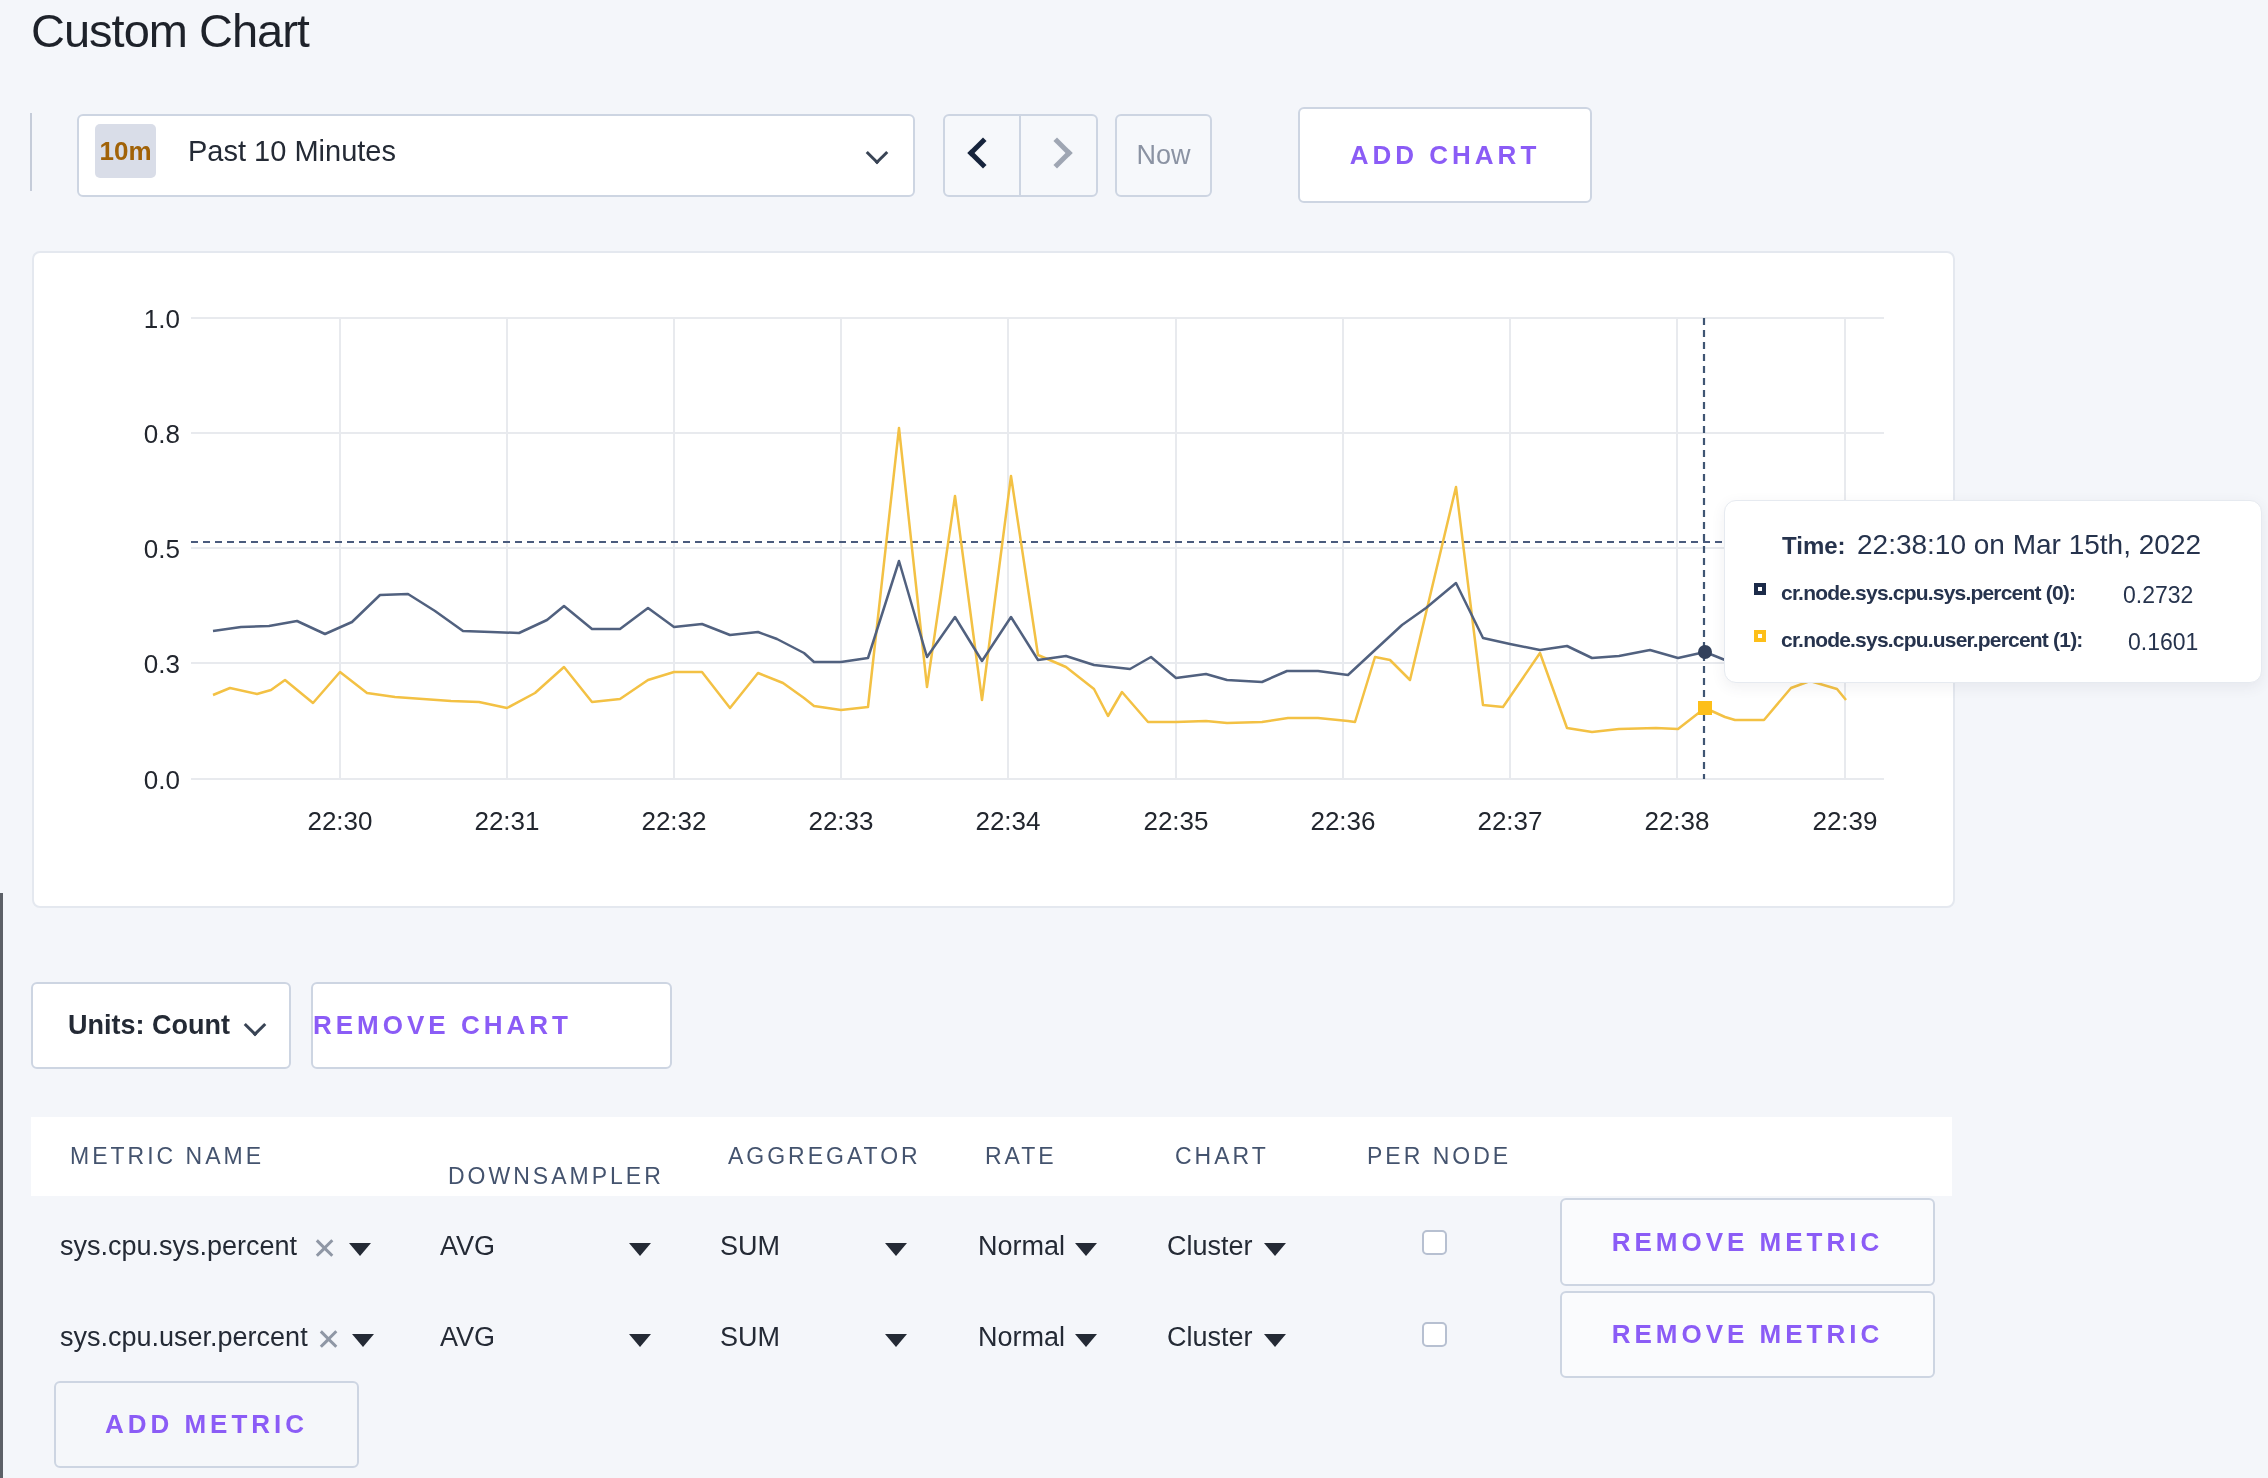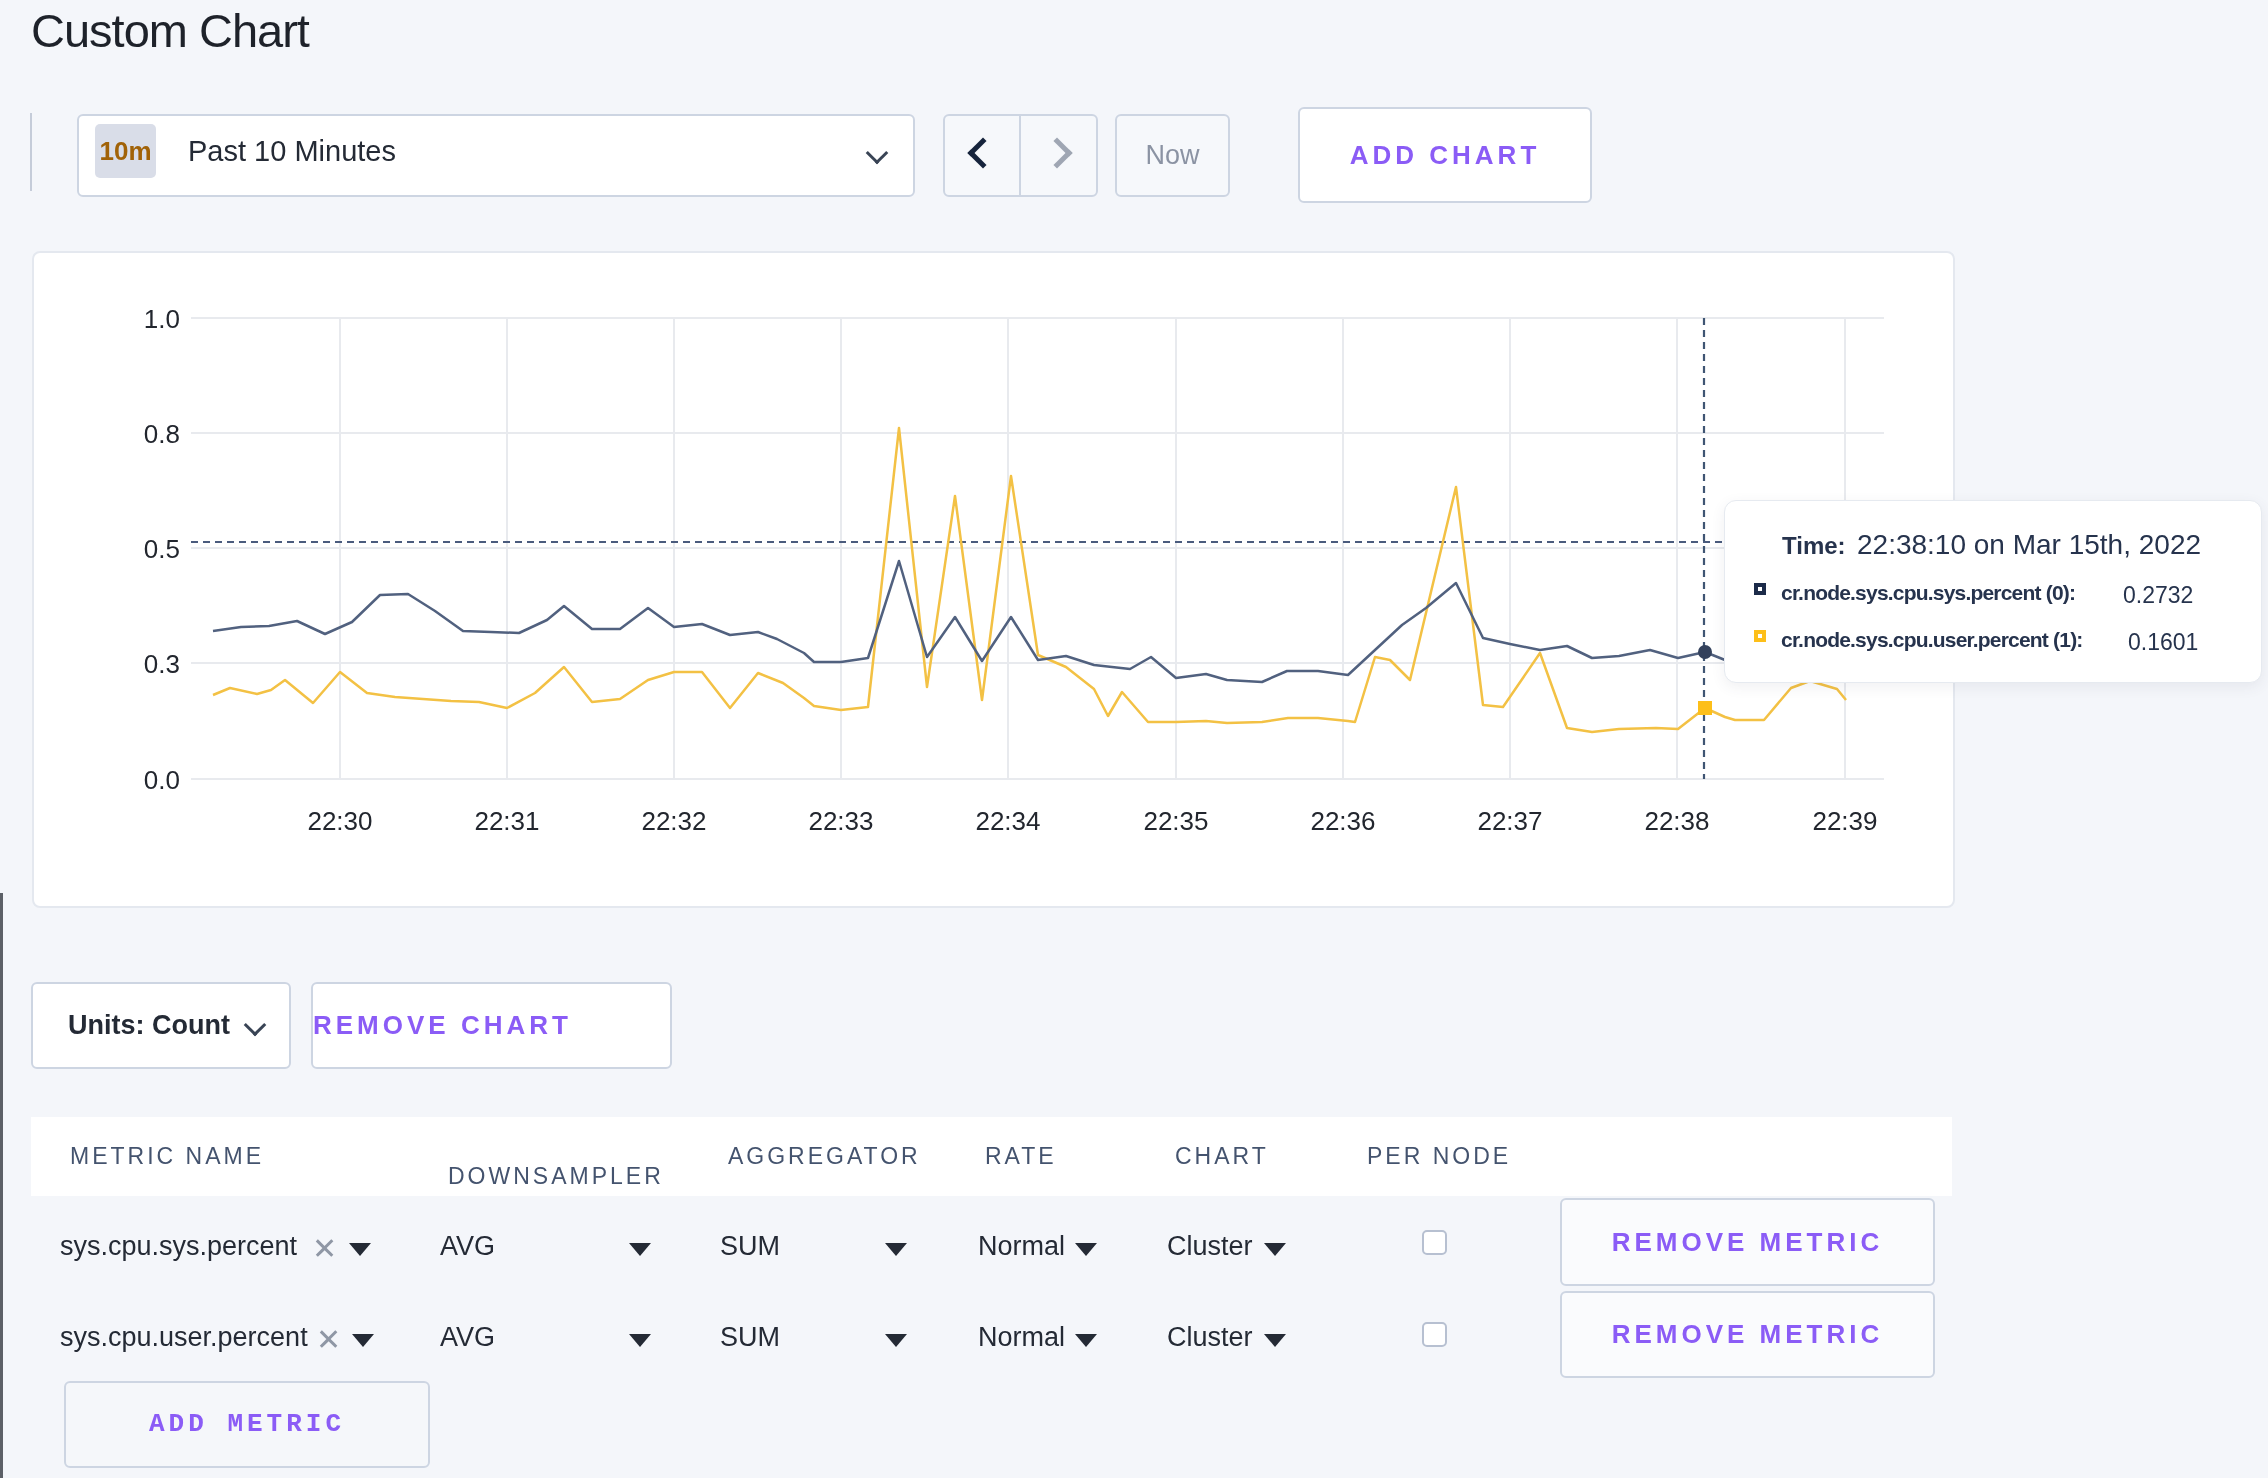--- a/index.html
+++ b/index.html
@@ -21,21 +21,21 @@
   <div class="abs btn" style="left:77px; top:114px; width:838px; height:83px;"></div>
   <div class="abs" style="left:95px; top:124px; width:61px; height:54px; background:#d9dde8; border-radius:5px; text-align:center; line-height:54px; font-size:26px; font-weight:700; color:#a16207;">10m</div>
   <div class="abs" style="left:188px; top:135px; font-size:29px; color:#242a35;">Past 10 Minutes</div>
   <div class="abs chev" style="left:869px; top:145px;"></div>
 
   <div class="abs btn" style="left:943px; top:114px; width:155px; height:83px; background:#f6f8fb;"></div>
   <div class="abs" style="left:1019px; top:116px; width:2px; height:79px; background:#cdd5e2;"></div>
   <div class="abs" style="left:972px; top:142px; width:22px; height:22px; border-left:5px solid #16243c; border-bottom:5px solid #16243c; transform:rotate(45deg);"></div>
   <div class="abs" style="left:1046px; top:142px; width:22px; height:22px; border-right:5px solid #9fa6b3; border-top:5px solid #9fa6b3; transform:rotate(45deg);"></div>
 
-  <div class="abs btn" style="left:1115px; top:114px; width:115px; height:83px; text-align:center; line-height:79px; font-size:27px; color:#8b93a3; background:#f6f8fb;">Now</div>
+  <div class="abs btn" style="left:1115px; top:114px; width:97px; height:83px; text-align:center; line-height:79px; font-size:27px; color:#8b93a3; background:#f6f8fb;">Now</div>
   <div class="abs btn bluetxt" style="left:1298px; top:107px; width:294px; height:96px; text-align:center; line-height:92px;">ADD CHART</div>
 
   <div class="abs" style="left:32px; top:251px; width:1923px; height:657px; background:#fff; border:2px solid #e4e8ef; border-radius:8px;"></div>
   <svg class="abs" style="left:32px; top:251px;" width="1923" height="657" viewBox="32 251 1923 657" fill="none">
 
     <g stroke="#e8eaee" stroke-width="2">
       <line x1="191" y1="318" x2="1884" y2="318"></line>
       <line x1="191" y1="433" x2="1884" y2="433"></line>
       <line x1="191" y1="548" x2="1884" y2="548"></line>
       <line x1="191" y1="663" x2="1884" y2="663"></line>
@@ -148,13 +148,13 @@
     <span class="abs" style="left:720px;">SUM</span>
     <span class="abs caret" style="left:885px; top:12px;"></span>
     <span class="abs" style="left:978px;">Normal</span>
     <span class="abs caret" style="left:1075px; top:12px;"></span>
     <span class="abs" style="left:1167px;">Cluster</span>
     <span class="abs caret" style="left:1264px; top:12px;"></span>
   </div>
   <div class="abs" style="left:1422px; top:1322px; width:25px; height:25px; border:2px solid #b7c0d1; border-radius:5px; background:#fff;"></div>
   <div class="abs btn bluetxt" style="left:1560px; top:1291px; width:375px; height:87px; text-align:center; line-height:83px; background:#fafbfd;">REMOVE METRIC</div>
 
-  <div class="abs btn bluetxt" style="left:64px; top:1381px; width:366px; height:87px; text-align:center; line-height:83px; background:#f5f7fa;font-family:Liberation Mono, monospace;">ADD METRIC</div>
+  <div class="abs btn bluetxt" style="left:54px; top:1381px; width:305px; height:87px; text-align:center; line-height:83px; background:#f5f7fa;">ADD METRIC</div>
 
 </body></html>

